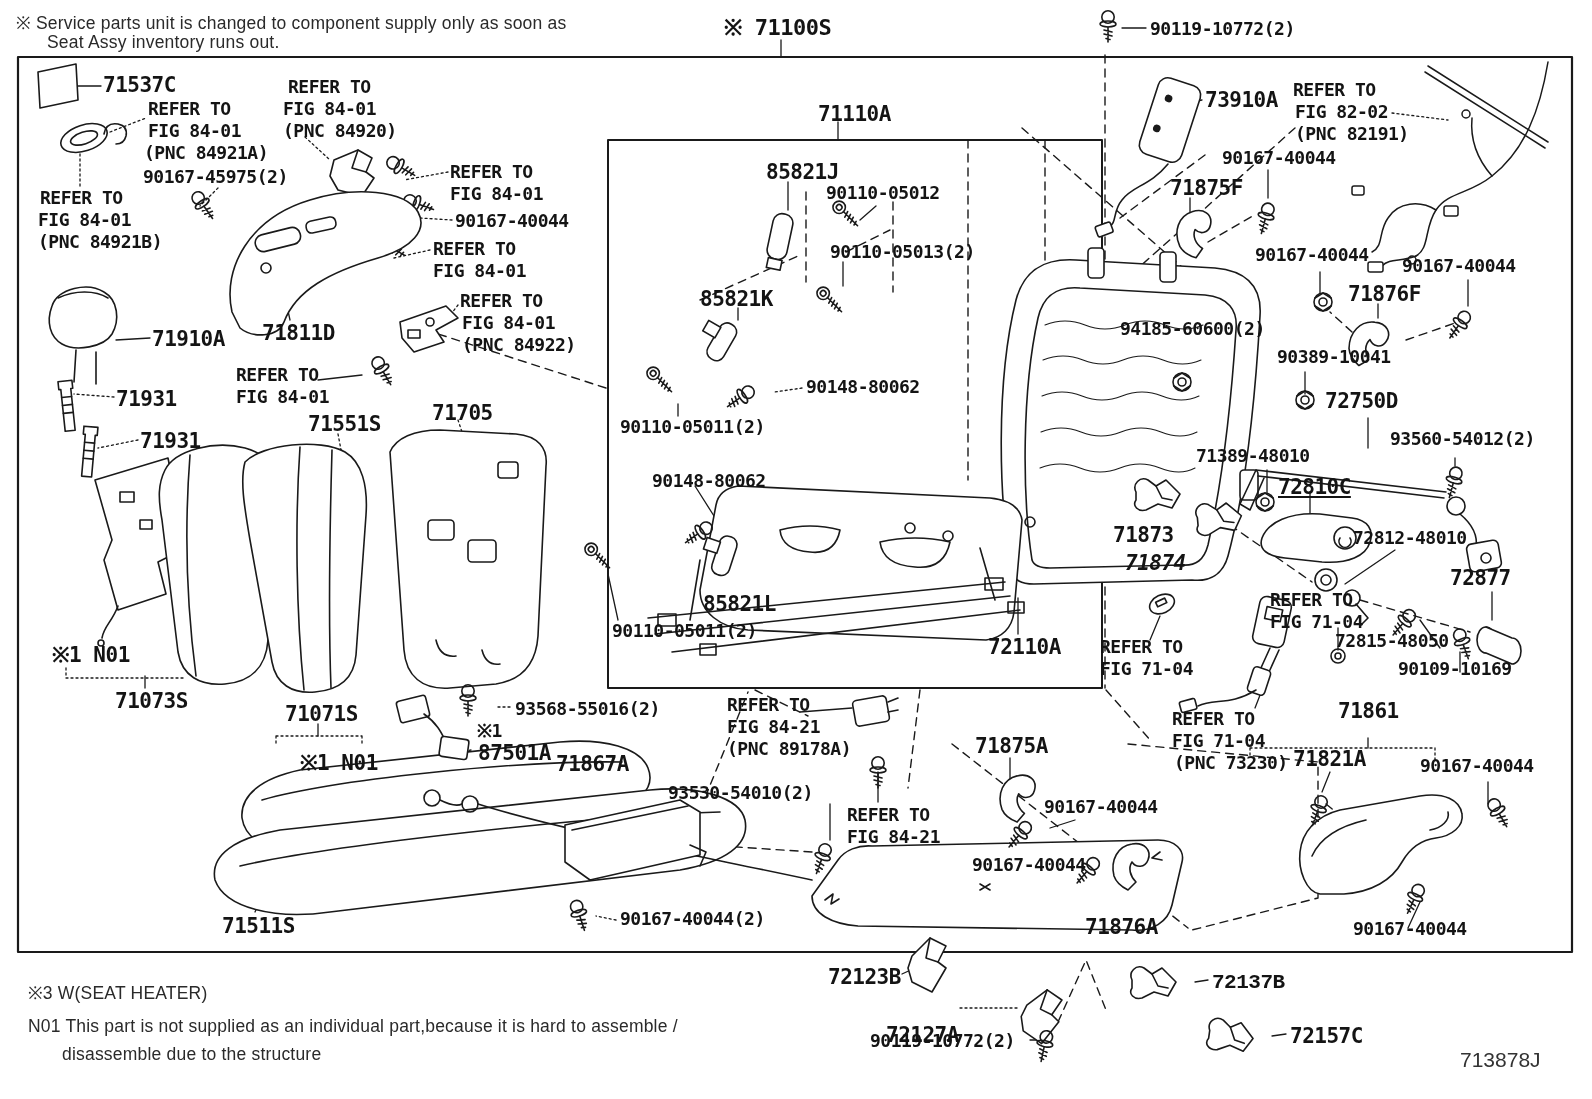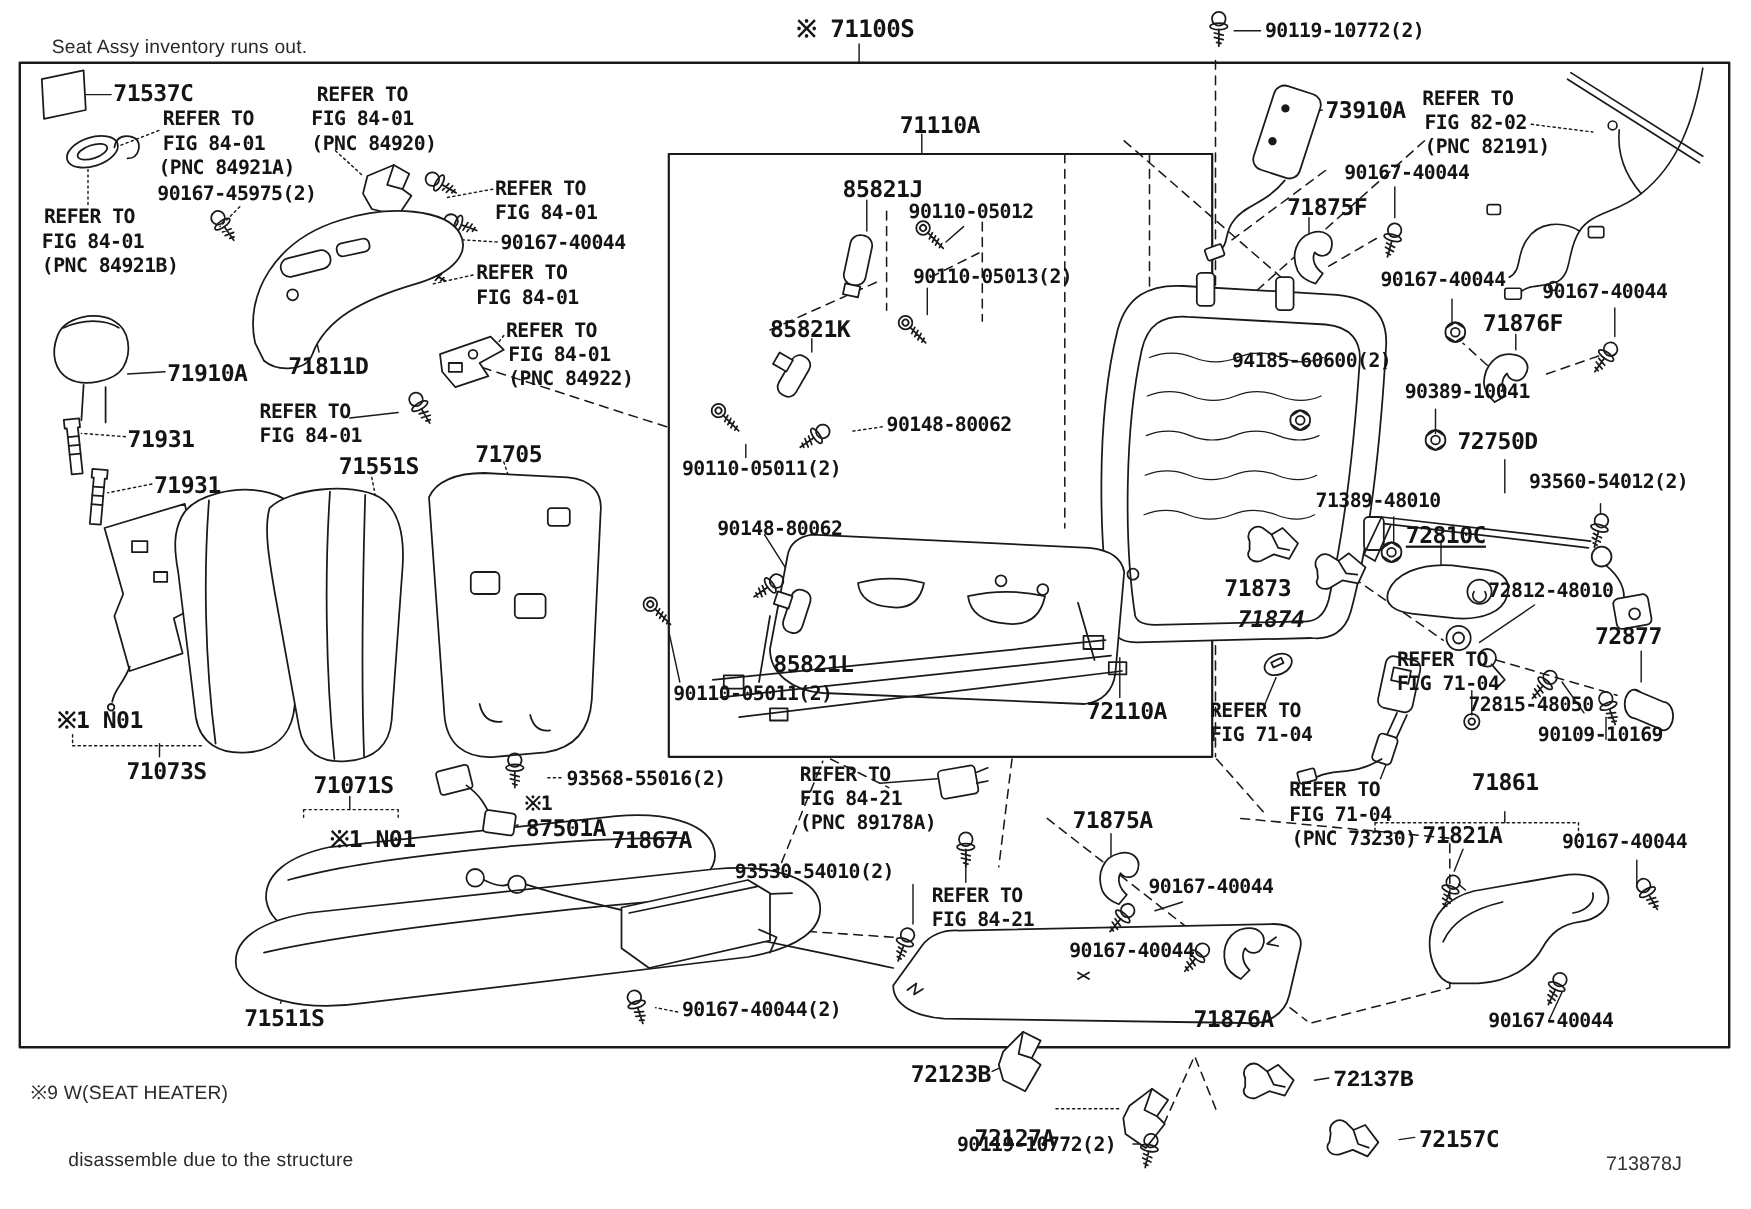--- a/index.html
+++ b/index.html
@@ -5,21 +5,21 @@
   html,body{margin:0;padding:0;background:#fff;}
   #stage{position:relative;width:1592px;height:1099px;background:#fff;overflow:hidden;
          font-family:"Liberation Sans",sans-serif;color:#1a1a1a;}
   #art{position:absolute;left:0;top:0;}
   .lbl{position:absolute;font-family:"DejaVu Sans Mono",monospace;font-weight:bold;
        font-size:18px;line-height:1.05;color:#141414;white-space:nowrap;letter-spacing:-0.5px;}
   .lbl.lg{font-size:21px;}
   .lbl.xl{font-size:22px;}
   .note{position:absolute;font-family:"Liberation Sans",sans-serif;font-size:17.5px;
         color:#2a2a2a;white-space:nowrap;letter-spacing:0.2px;}
-  .code{position:absolute;font-family:"Liberation Sans",sans-serif;font-size:18px;color:#333;white-space:nowrap;}
+  .code{position:absolute;font-family:"Liberation Sans",sans-serif;font-size:21px;color:#333;white-space:nowrap;}
 </style>
 </head>
 <body>
 
 <div id="stage">
 
   <svg id="art" width="1592" height="1099" viewBox="0 0 1592 1099" fill="none" stroke="#1a1a1a" stroke-width="1.6" stroke-linejoin="round" stroke-linecap="round">
 
     <defs>
       <g id="sym-screw">
@@ -351,22 +351,24 @@
     <use href="#sym-screw" transform="translate(1022,816) rotate(40)"></use>
     <use href="#sym-screw" transform="translate(1090,852) rotate(40)"></use>
 
     <use href="#sym-wedge" transform="translate(902,934)"></use>
     <use href="#sym-wedge" transform="translate(1020,982) rotate(8)"></use>
     <use href="#sym-hookclip" transform="translate(1128,964)"></use>
     <use href="#sym-hookclip" transform="translate(1208,1014) rotate(8)"></use>
     <use href="#sym-screw" transform="translate(1038,1028) rotate(12)"></use>
   </svg>
 
+  <div class="note" style="left:16px;top:10px">※ Service parts unit is changed to component supply only as soon as</div>
   <div class="note" style="left:47px;top:32px">Seat Assy inventory runs out.</div>
-  <div class="note" style="left:28px;top:980px">※9 W(SEAT HEATER)</div>
+  <div class="note" style="left:28px;top:980px">※3 W(SEAT HEATER)</div>
+  <div class="note" style="left:28px;top:1016px">N01 This part is not supplied as an individual part,because it is hard to assemble /</div>
   <div class="note" style="left:62px;top:1044px">disassemble due to the structure</div>
   <div class="code" style="left:1460px;top:1048px">713878J</div>
 
   <div id="labels">
       <div class="lbl xl" style="left: 724px; top: 16px;">※ 71100S</div>
       <div class="lbl" style="left: 1150px; top: 20px;">90119-10772(2)</div>
       <div class="lbl lg" style="left: 103px; top: 74px;">71537C</div>
       <div class="lbl" style="left: 148px; top: 100px;">REFER TO</div>
       <div class="lbl" style="left: 148px; top: 122px;">FIG 84-01</div>
       <div class="lbl" style="left: 144px; top: 144px;">(PNC 84921A)</div>

